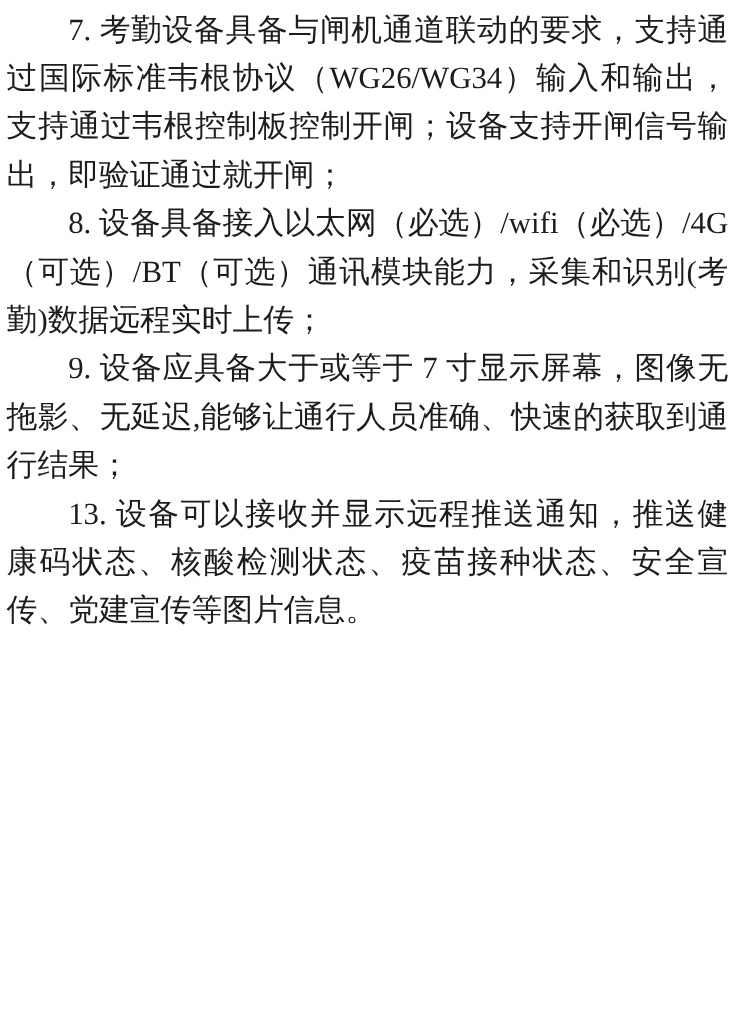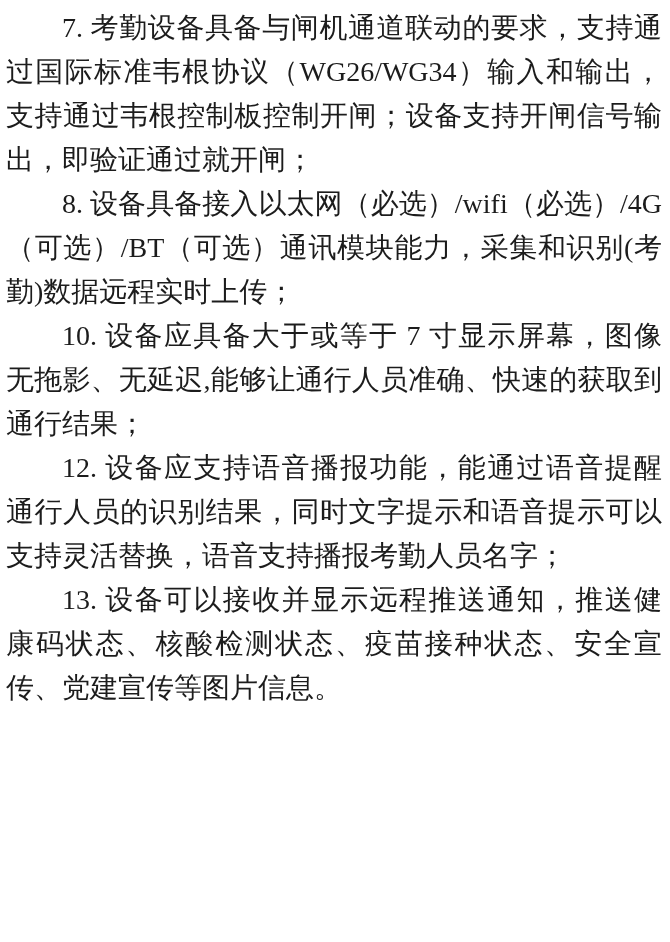--- a/index.html
+++ b/index.html
@@ -37,20 +37,19 @@
 </style>
 </head>
 <body>
 
 <div class="page">
   <p class="para">7. 考勤设备具备与闸机通道联动的要求，支持通过国际标准韦根协议（WG26/WG34）输入和输出，支持通过韦根控制板控制开闸；设备支持开闸信号输出，即验证通过就开闸；</p>
 
   <p class="para">8. 设备具备接入以太网（必选）/wifi（必选）/4G（可选）/BT（可选）通讯模块能力，采集和识别(考勤)数据远程实时上传；</p>
 
 
-  <p class="para">10. 设备应具备大于或等于 7 寸显示屏幕，图像无拖影、无延迟,能够让通行人员准确、快速的获取到通行结果；</p>
+  <p class="para">9. 设备应具备大于或等于 7 寸显示屏幕，图像无拖影、无延迟,能够让通行人员准确、快速的获取到通行结果；</p>
 
 
-  <p class="para">12. 设备应支持语音播报功能，能通过语音提醒通行人员的识别结果，同时文字提示和语音提示可以支持灵活替换，语音支持播报考勤人员名字；</p>
 
   <p class="para">13. 设备可以接收并显示远程推送通知，推送健康码状态、核酸检测状态、疫苗接种状态、安全宣传、党建宣传等图片信息。</p>
 
 </div>
 
 </body></html>

